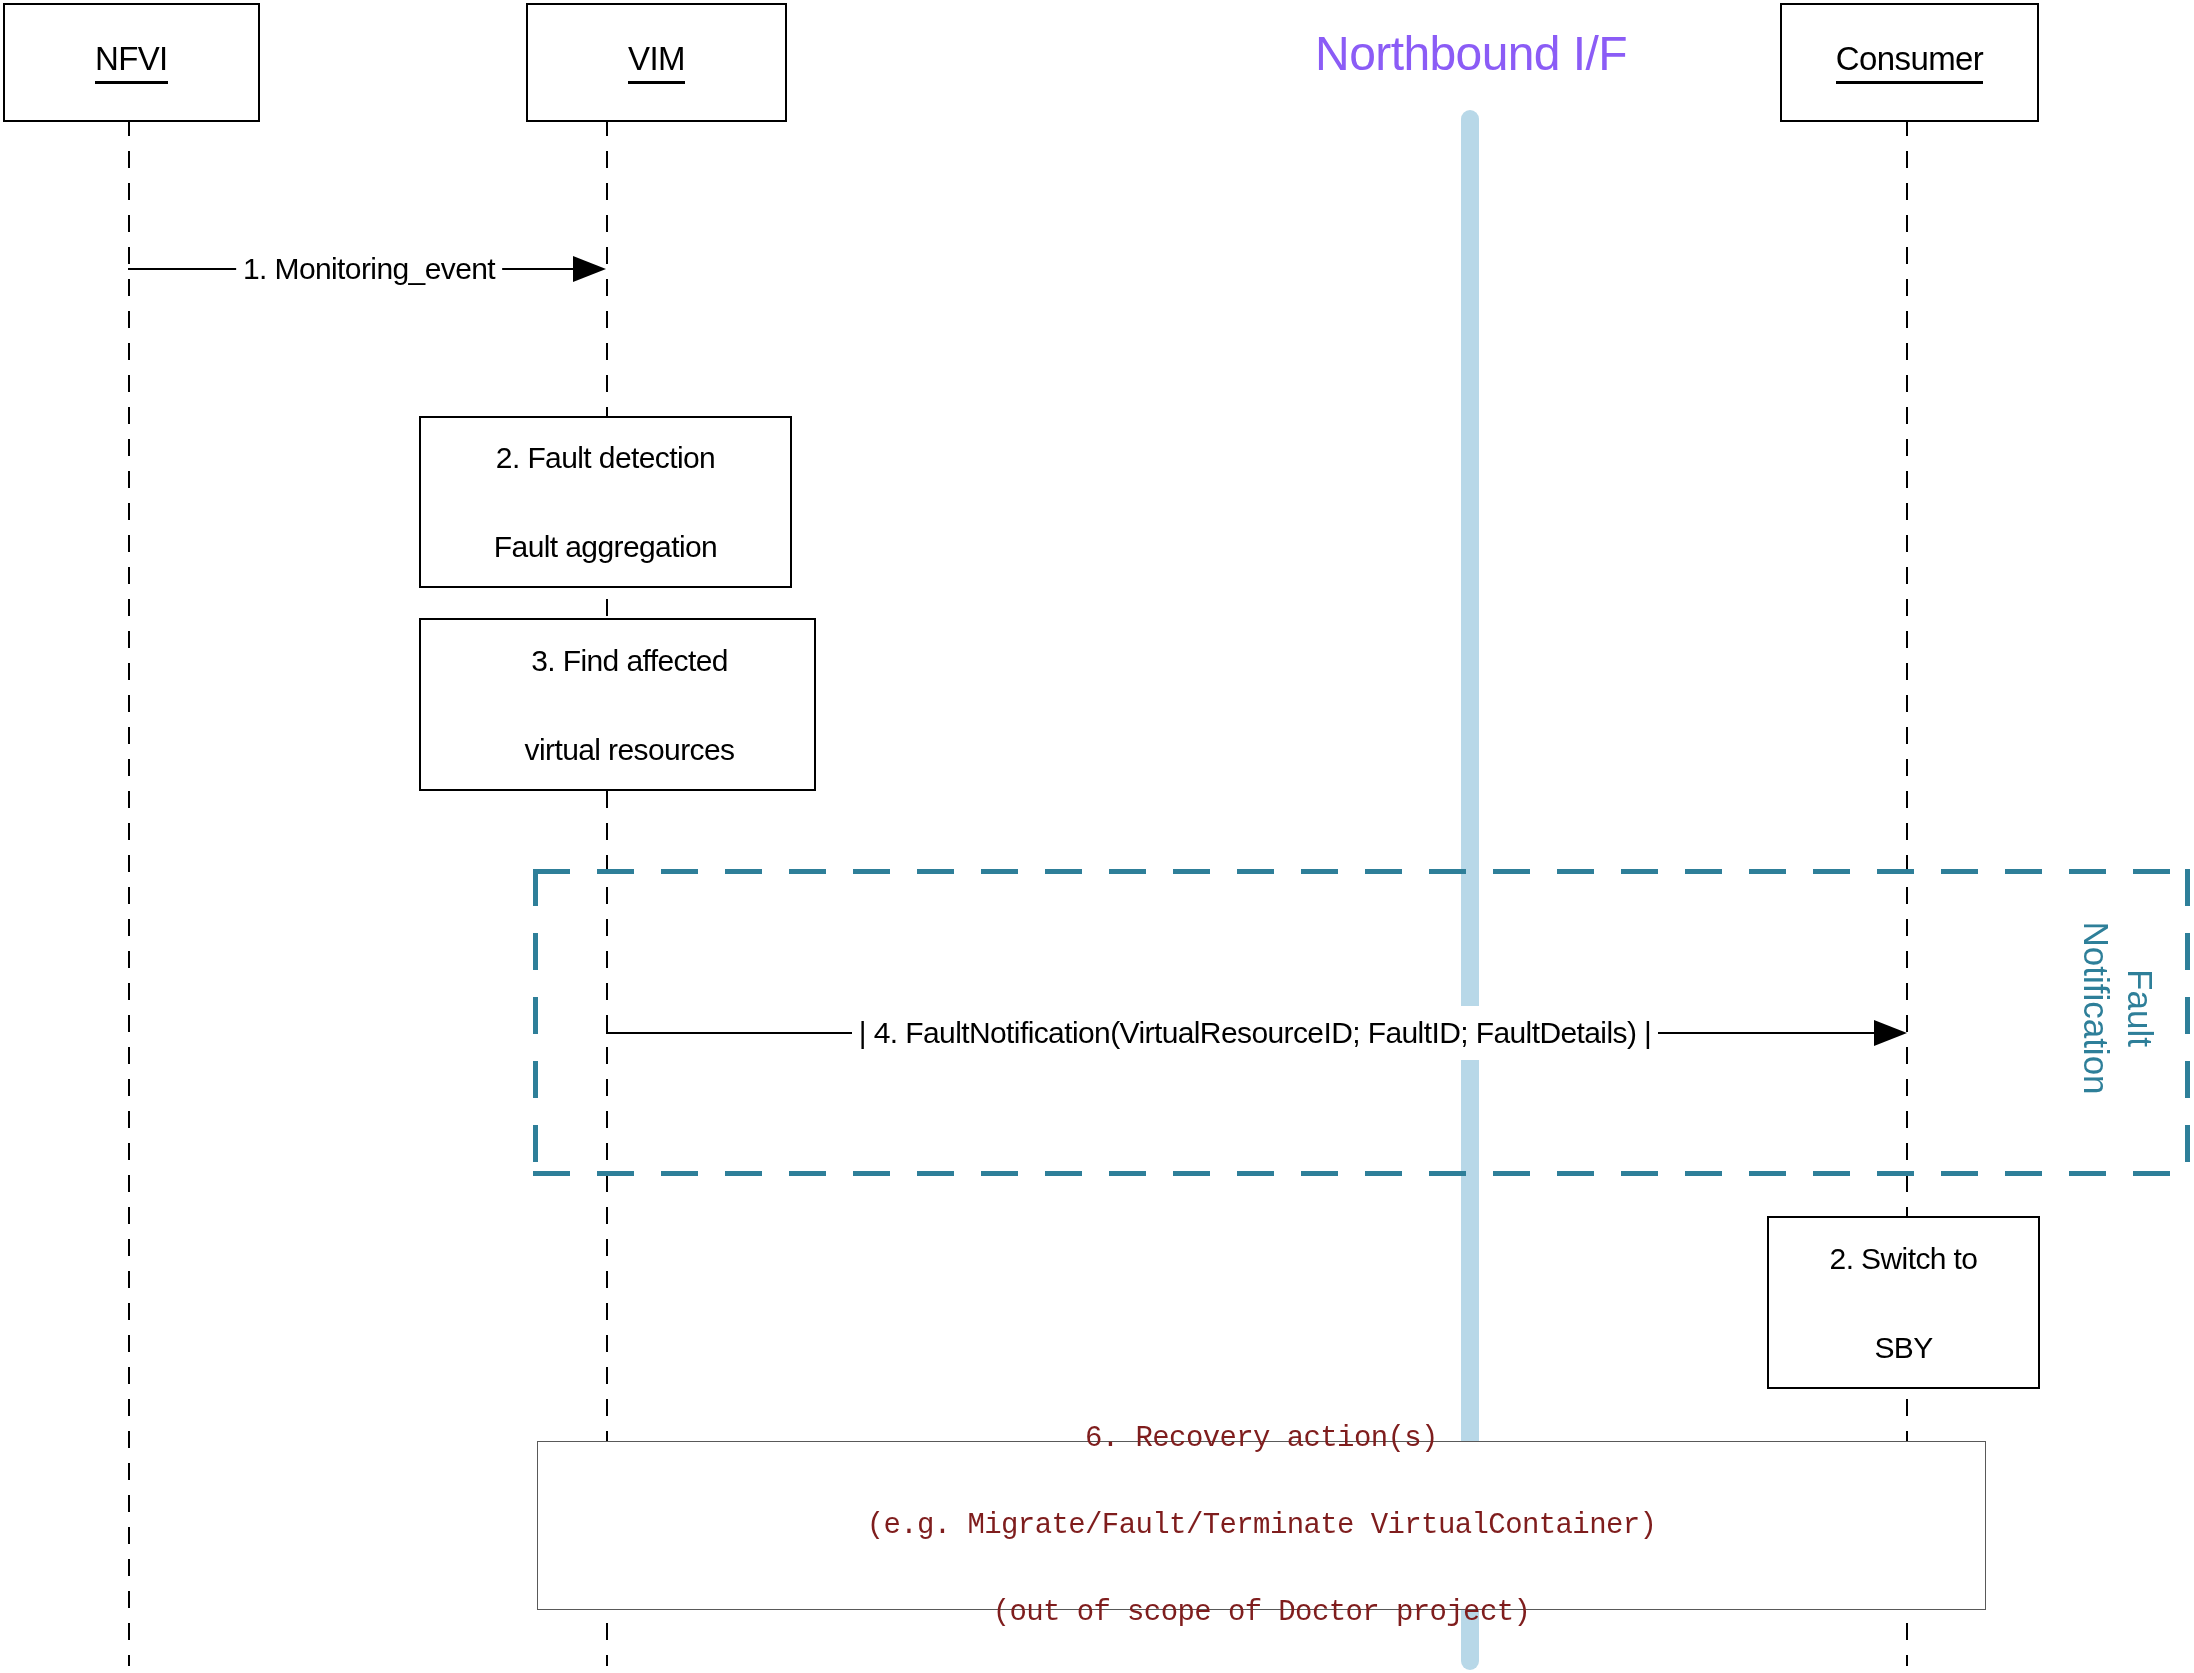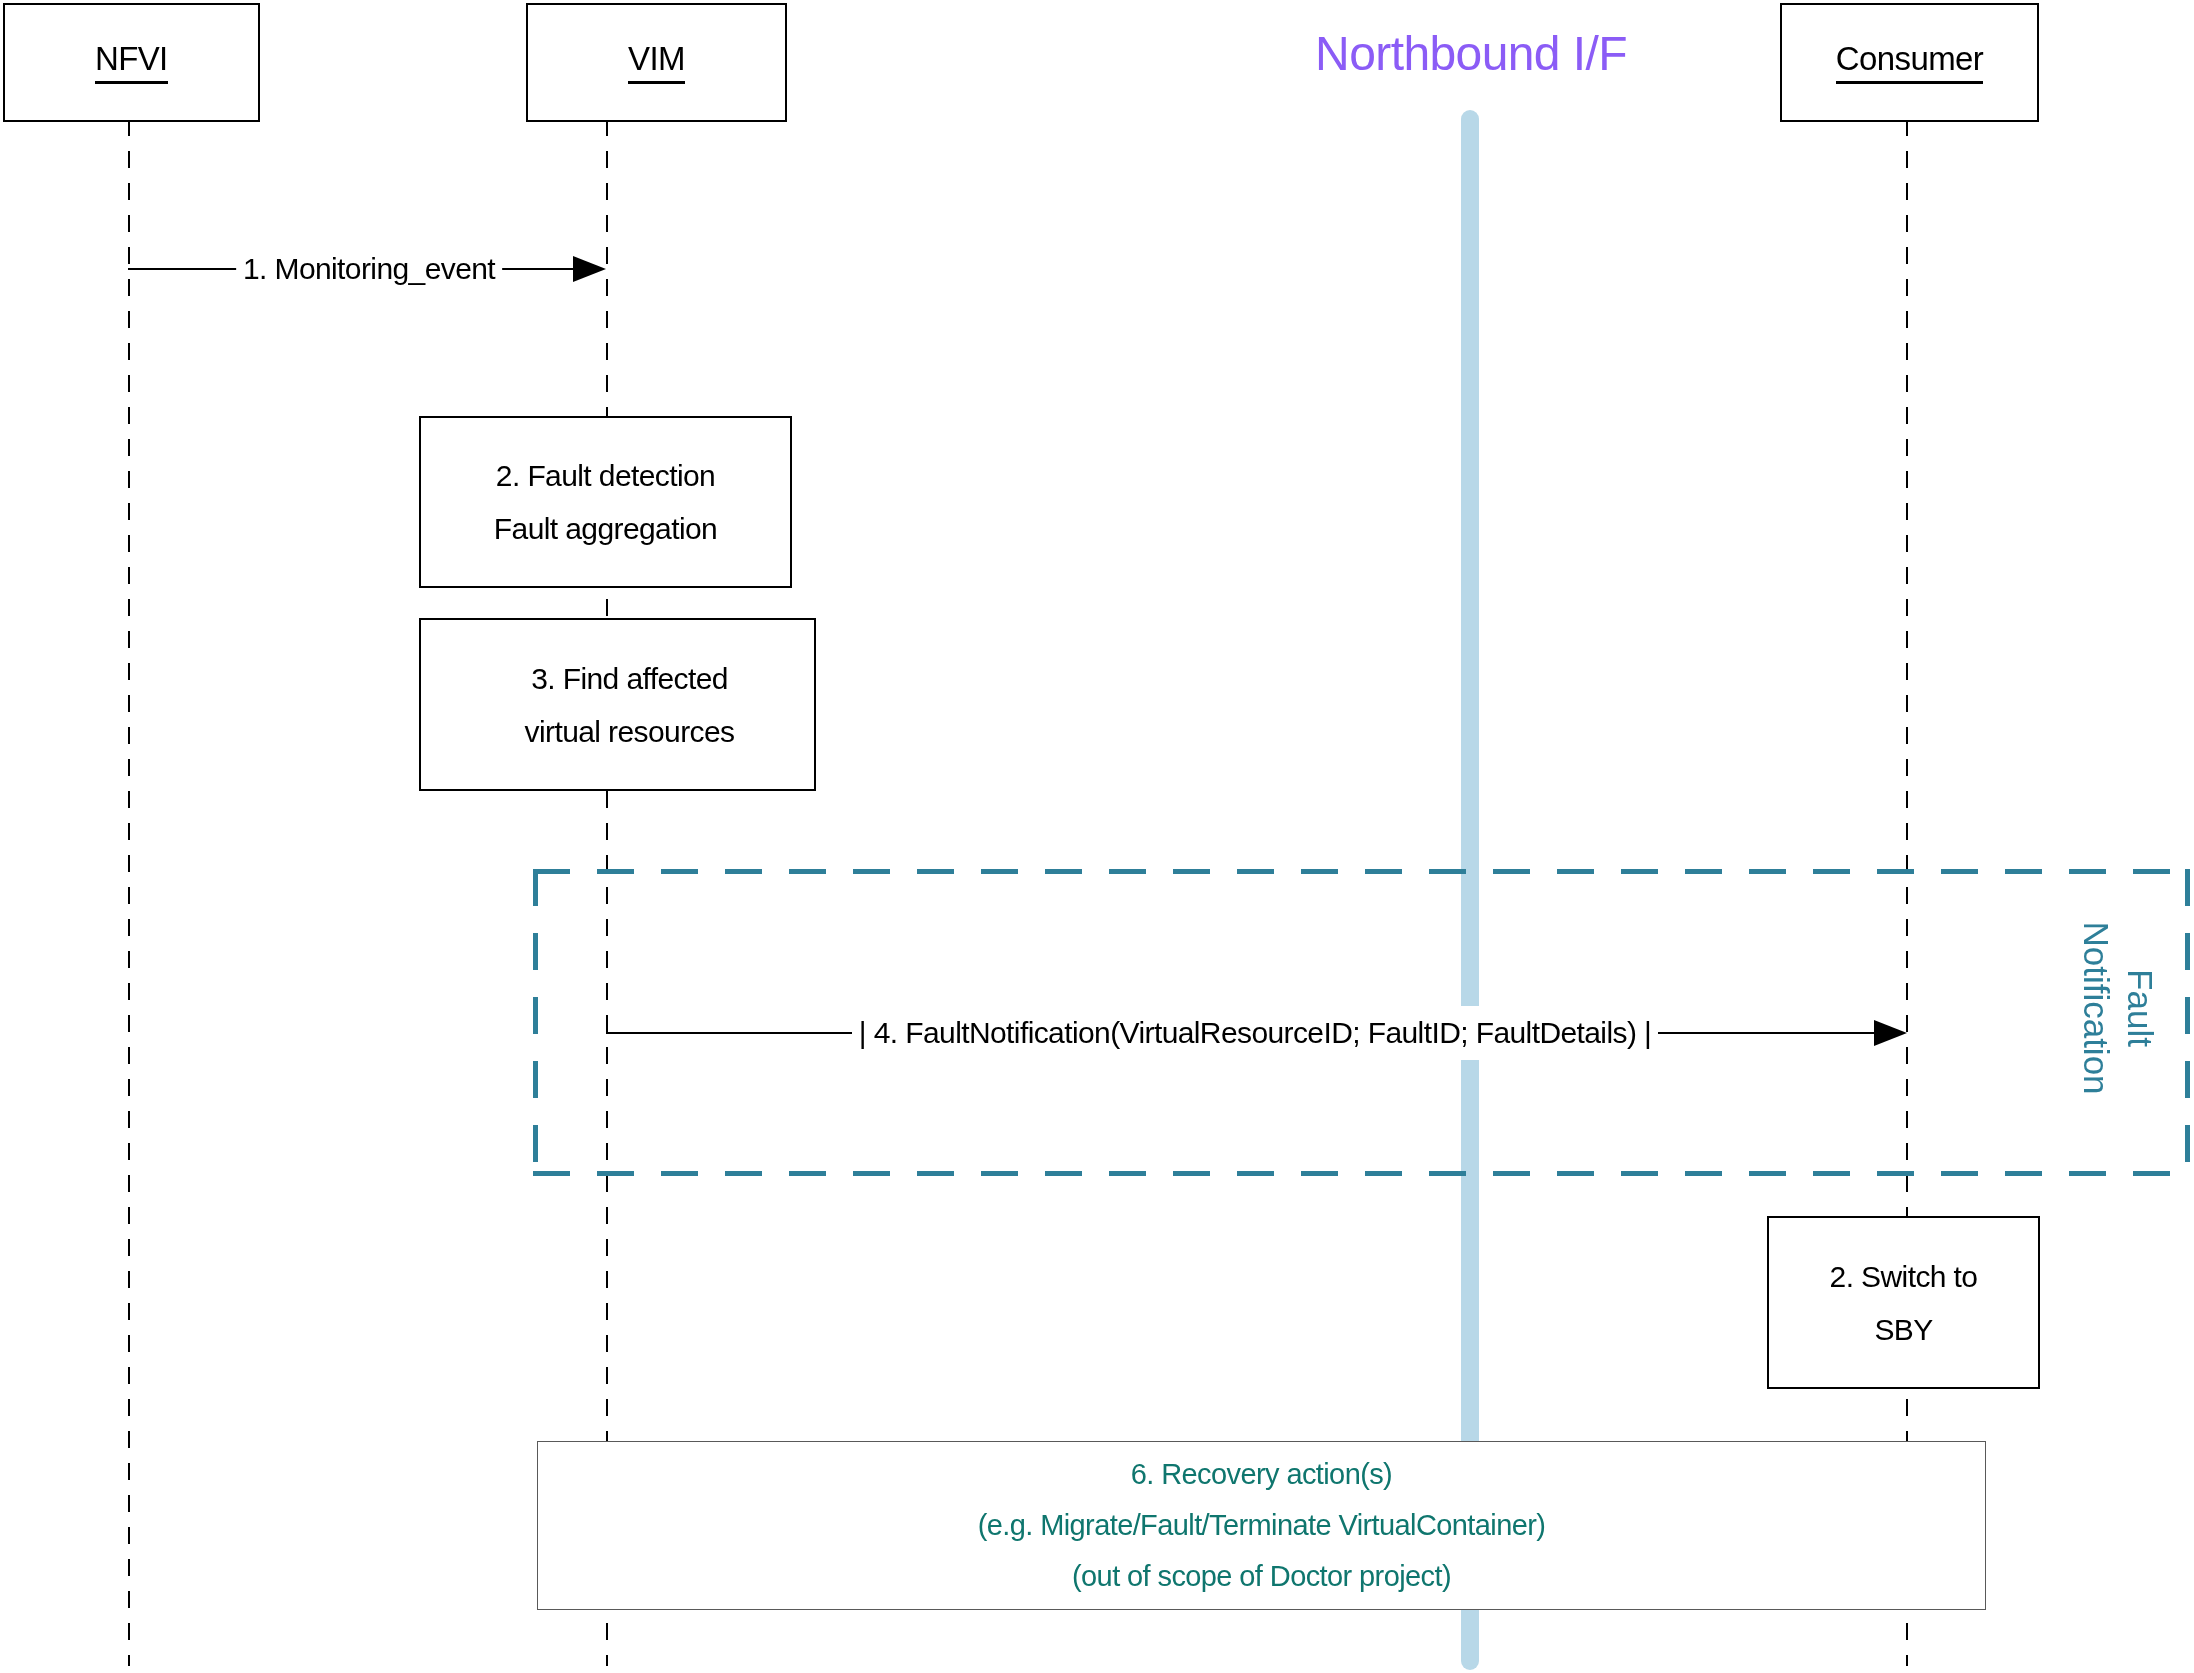--- a/index.html
+++ b/index.html
@@ -26,24 +26,24 @@
   .actor .u{ border-bottom:3.4px solid #000; padding-bottom:2.8px; }
   
   .nb-title{
     position:absolute; left:1471px; top:53px; transform:translate(-50%,-50%);
     font-size:48px; color:#8b5cf6; white-space:nowrap; letter-spacing:-0.6px; z-index:4;
   }
   
   .step{
     position:absolute; background:#fff; border:2.8px solid #000; z-index:4;
     display:flex; flex-direction:column; align-items:center; justify-content:center;
-    text-align:center; font-size:30px; line-height:53px; letter-spacing:-0.6px;
+    text-align:center; font-size:30px; line-height:53px; letter-spacing:-0.6px;gap:36px;
   }
   .step6{
-    border:1.7px solid #595959; color:#0f766e; font-size:29px; line-height:51px;
+    border:1.7px solid #595959; color:#7f1d1d; font-size:29px; line-height:51px;font-family:Liberation Mono, monospace;
   }
   
   .msg-line{ position:absolute; height:1.7px; background:#000; z-index:3; }
   .arrowhead{
     position:absolute; width:0; height:0; z-index:4;
     border-top:13px solid transparent; border-bottom:13px solid transparent;
     border-left:33px solid #000;
   }
   .msg-label{
     position:absolute; transform:translate(-50%,-50%); background:#fff;

